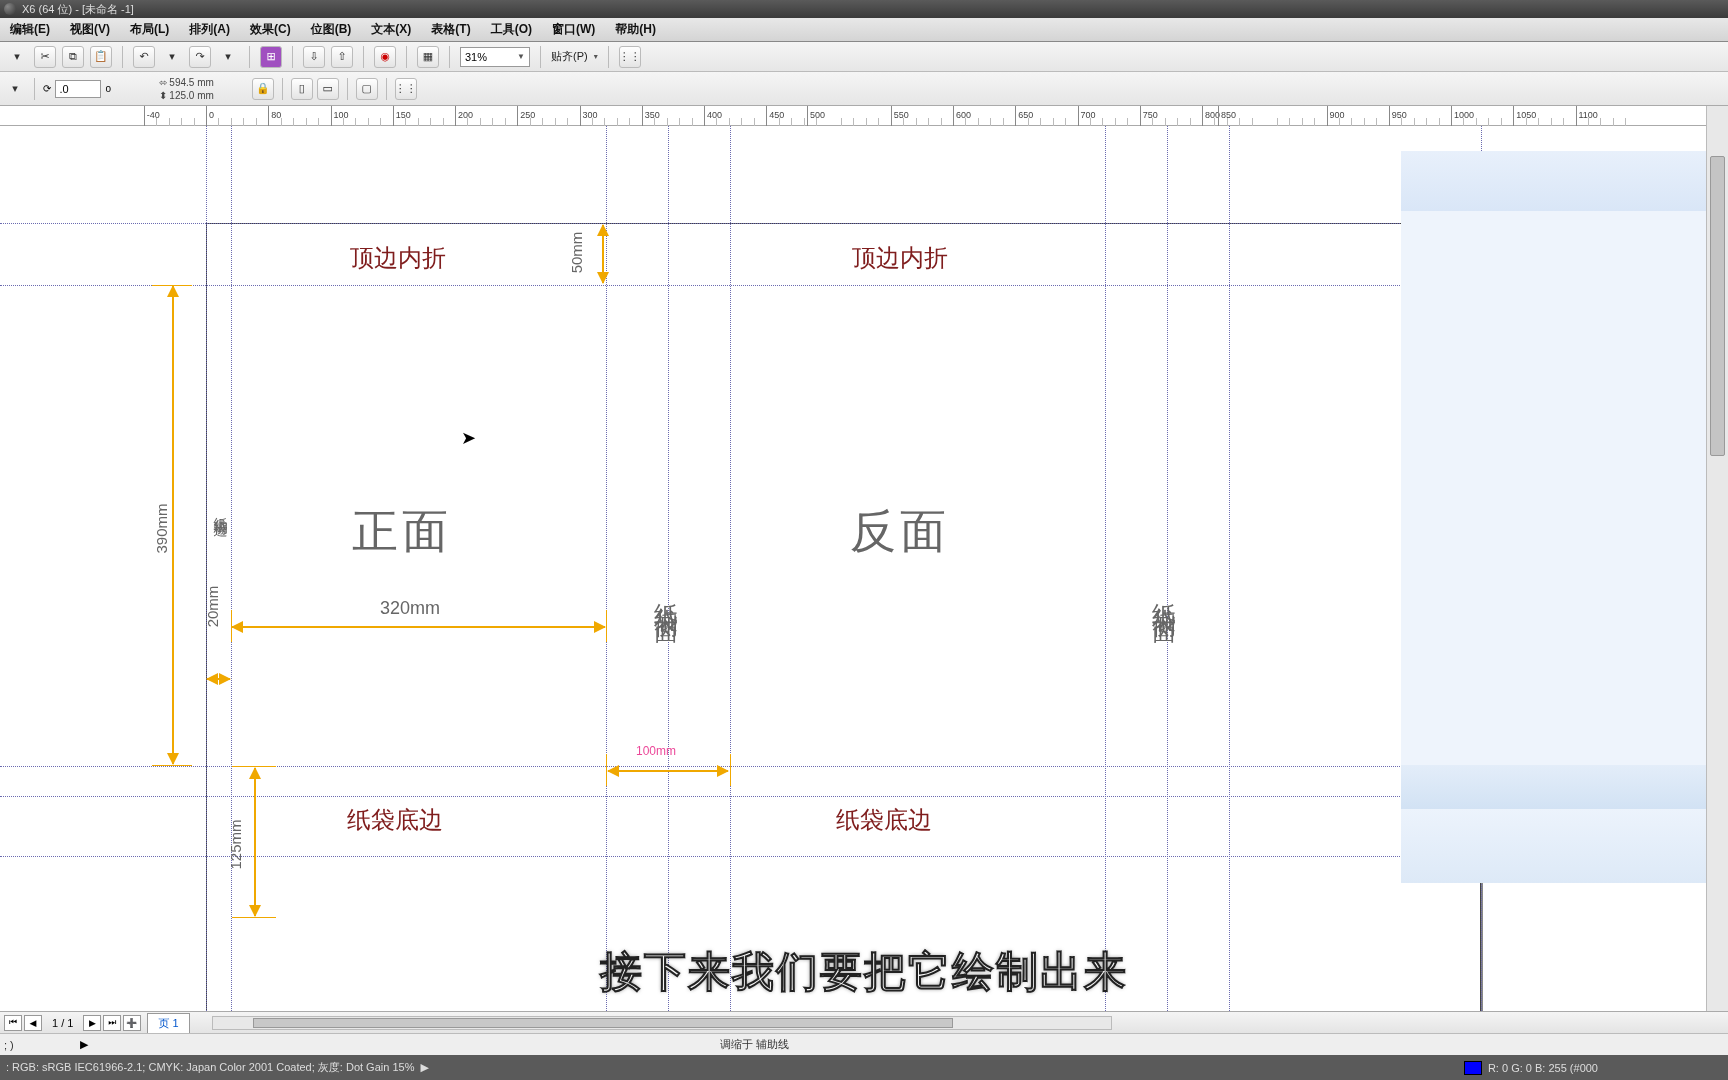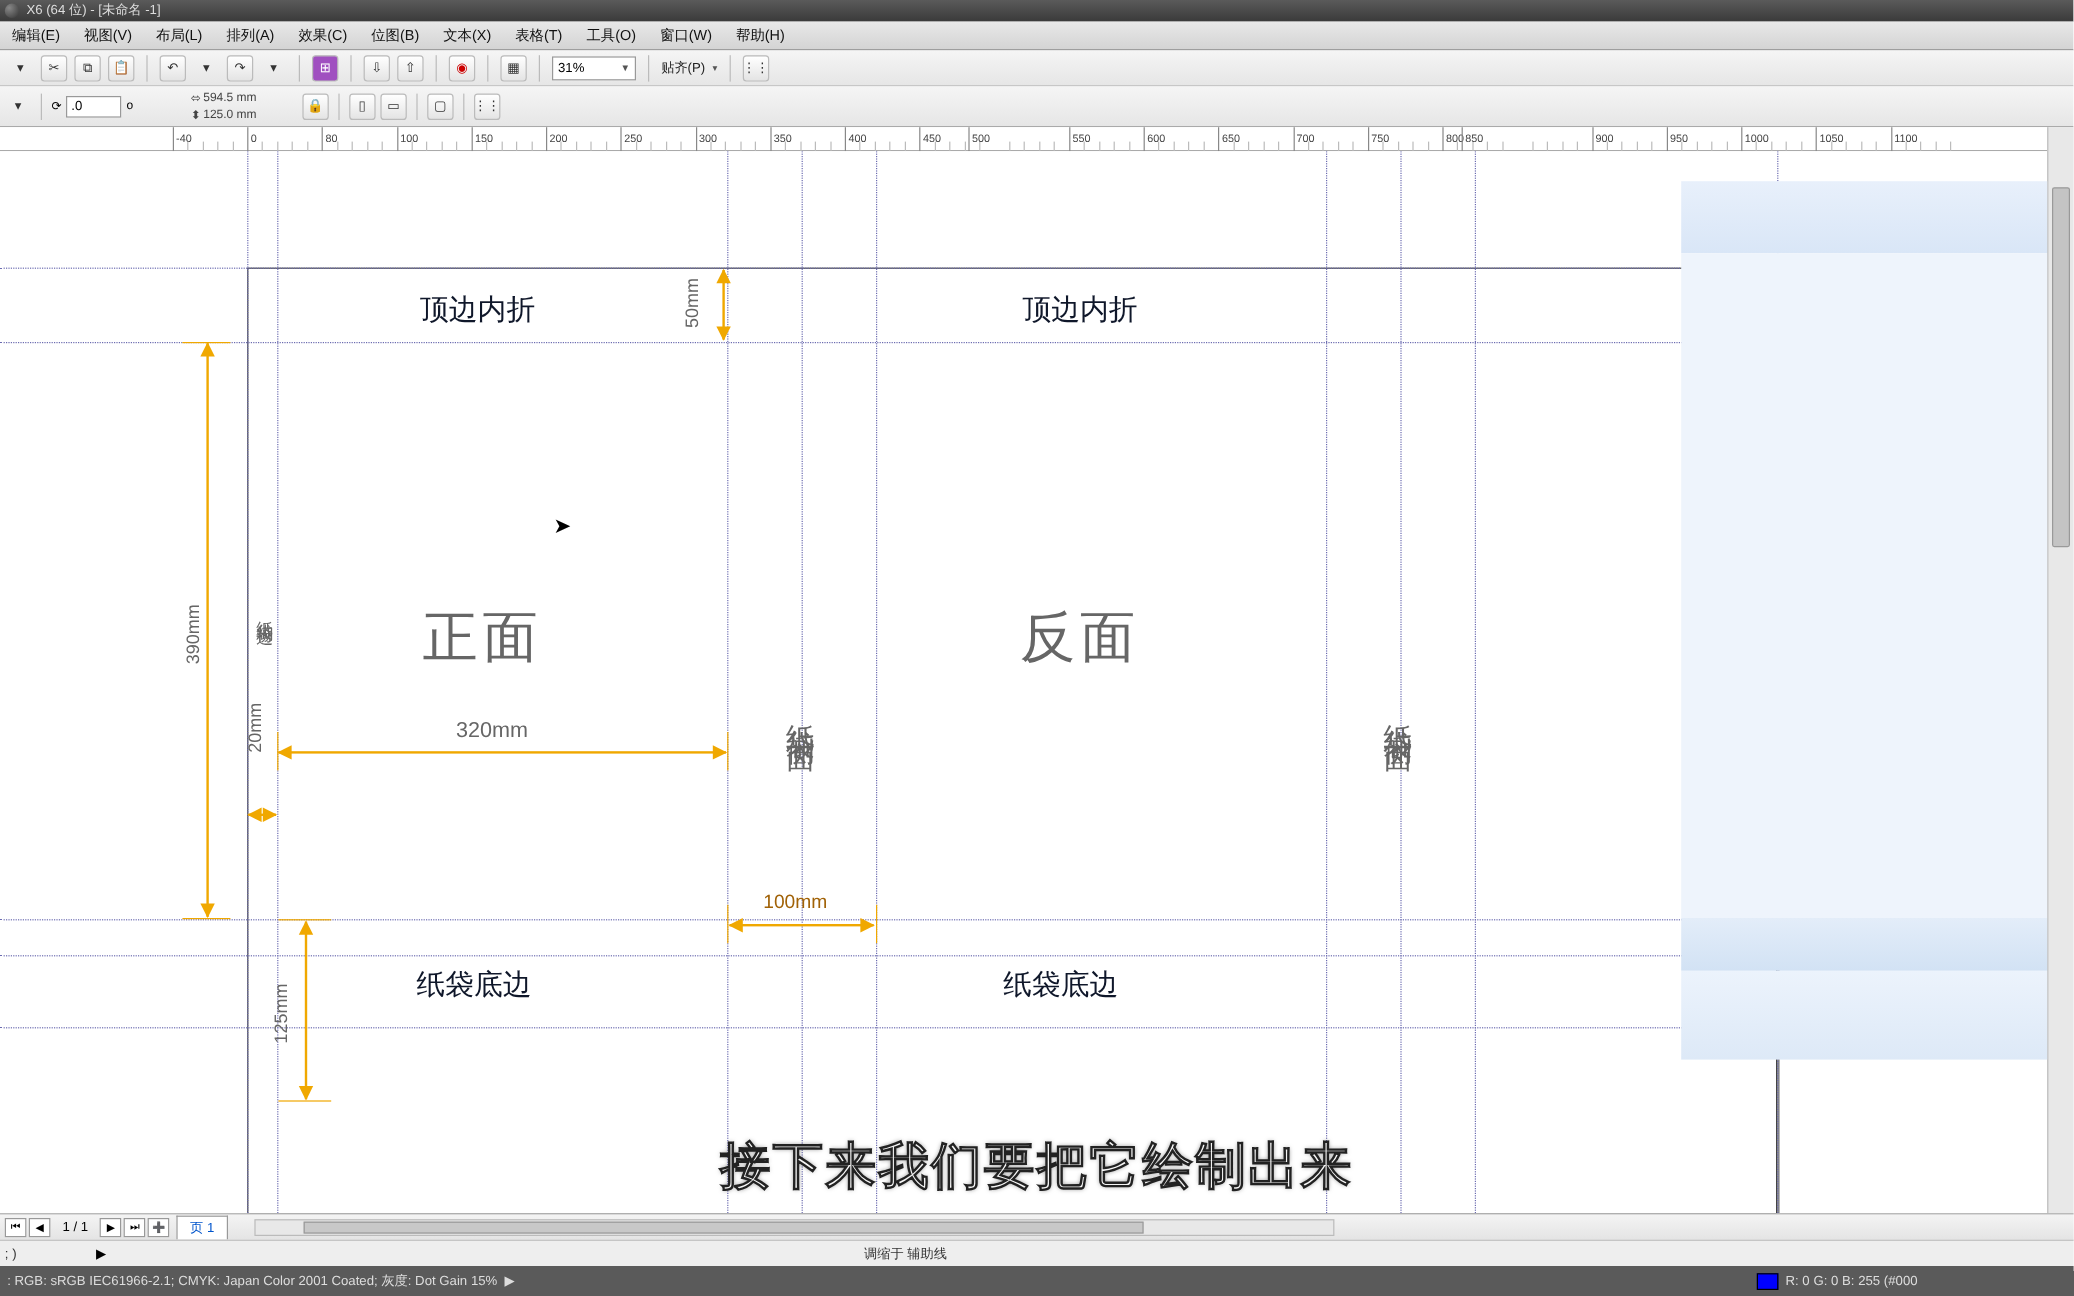--- a/index.html
+++ b/index.html
@@ -4,21 +4,21 @@
 <style>
 * { margin: 0; padding: 0; box-sizing: border-box; font-family: "Microsoft YaHei", Arial, sans-serif; }
 html, body { width: 1728px; height: 1080px; overflow: hidden; background: #fff; }
 
 
 .titlebar { height: 18px; background: linear-gradient(#5a5a5a,#3a3a3a); color: #ddd; font-size: 11px; padding-left: 4px; line-height: 18px; display:flex; align-items:center; gap:6px;}
 .titlebar .dot{width:12px;height:12px;border-radius:50%;background:radial-gradient(circle at 30% 30%, #888,#333);}
 
 
 .menubar { height: 24px; background: linear-gradient(#e8e8e8,#d4d4d4); border-bottom:1px solid #888; display:flex; align-items:center; font-size:12px; color:#111;}
-.menubar span{ padding:0 10px; cursor:default;}
+.menubar span{ padding:0 10px; cursor:default;font-weight:bold;}
 
 
 .strip { height: 30px; background: linear-gradient(#f5f5f5,#e6e6e6); border-bottom:1px solid #bbb; display:flex; align-items:center; font-size:11px; gap:6px; padding-left:6px;}
 .icon-btn{ width:22px; height:22px; border:1px solid #bbb; background:linear-gradient(#fff,#e4e4e4); border-radius:3px; display:flex; align-items:center; justify-content:center; font-size:11px; color:#333;}
 .icon-btn.flat{border:none;background:none;}
 .sep{ width:1px; height:22px; background:#bbb; margin:0 4px;}
 .zoom-combo{ width:70px; height:20px; border:1px solid #999; background:#fff; display:flex; align-items:center; padding:0 4px; font-size:11px; justify-content:space-between;}
 .chev{font-size:8px;color:#555;}
 .txtlabel{color:#222;}
 
@@ -47,23 +47,23 @@
 .page-shadow{position:absolute; background:#fff; border:1px solid #444; box-shadow:2px 2px 0 #888;}
 .guide-v{position:absolute; top:0; bottom:0; width:0; border-left:1px dashed #7a7aff;}
 .guide-h{position:absolute; left:0; right:0; height:0; border-top:1px dashed #7a7aff;}
 .dots .guide-v{border-left:1px dotted #6b6bb0;}
 .dots .guide-h{border-top:1px dotted #6b6bb0;}
 
 
 .big-label{position:absolute; font-size:46px; color:#666; letter-spacing:4px;}
 .side-vert{position:absolute; font-size:24px; color:#666; writing-mode:vertical-rl; letter-spacing:6px;}
 .gluetxt{position:absolute; font-size:14px; color:#666; writing-mode:vertical-rl; letter-spacing:2px;}
-.med-label{position:absolute; font-size:24px; color:#0f172a;}
+.med-label{position:absolute; font-size:24px; color:#7f1d1d;}
 .dim-label{position:absolute; font-size:18px; color:#666;}
-.dim-label-sm{position:absolute; font-size:16px; color:#a16207;}
+.dim-label-sm{position:absolute; font-size:12px; color:#ec4899;}
 .dim-h-rot{position:absolute; font-size:15px; color:#666; transform-origin:center; transform:rotate(-90deg);}
 
 
 .dim-h{position:absolute; height:2px; background:#f0a800;}
 .dim-h::before,.dim-h::after{content:"";position:absolute;top:-5px;width:0;height:0;border-top:6px solid transparent;border-bottom:6px solid transparent;}
 .dim-h::before{left:-1px;border-right:12px solid #f0a800;}
 .dim-h::after{right:-1px;border-left:12px solid #f0a800;}
 .dim-v{position:absolute; width:2px; background:#f0a800;}
 .dim-v::before,.dim-v::after{content:"";position:absolute;left:-5px;height:0;width:0;border-left:6px solid transparent;border-right:6px solid transparent;}
 .dim-v::before{top:-1px;border-bottom:12px solid #f0a800;}

